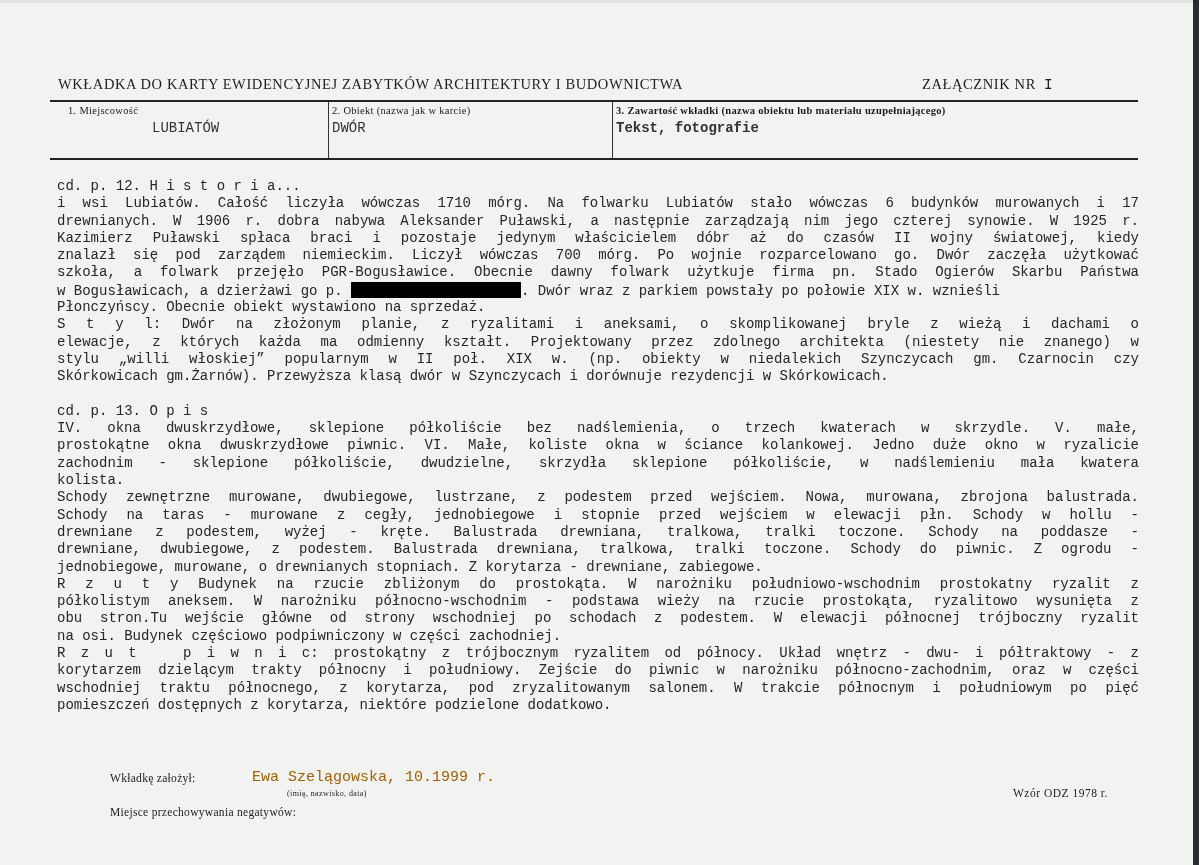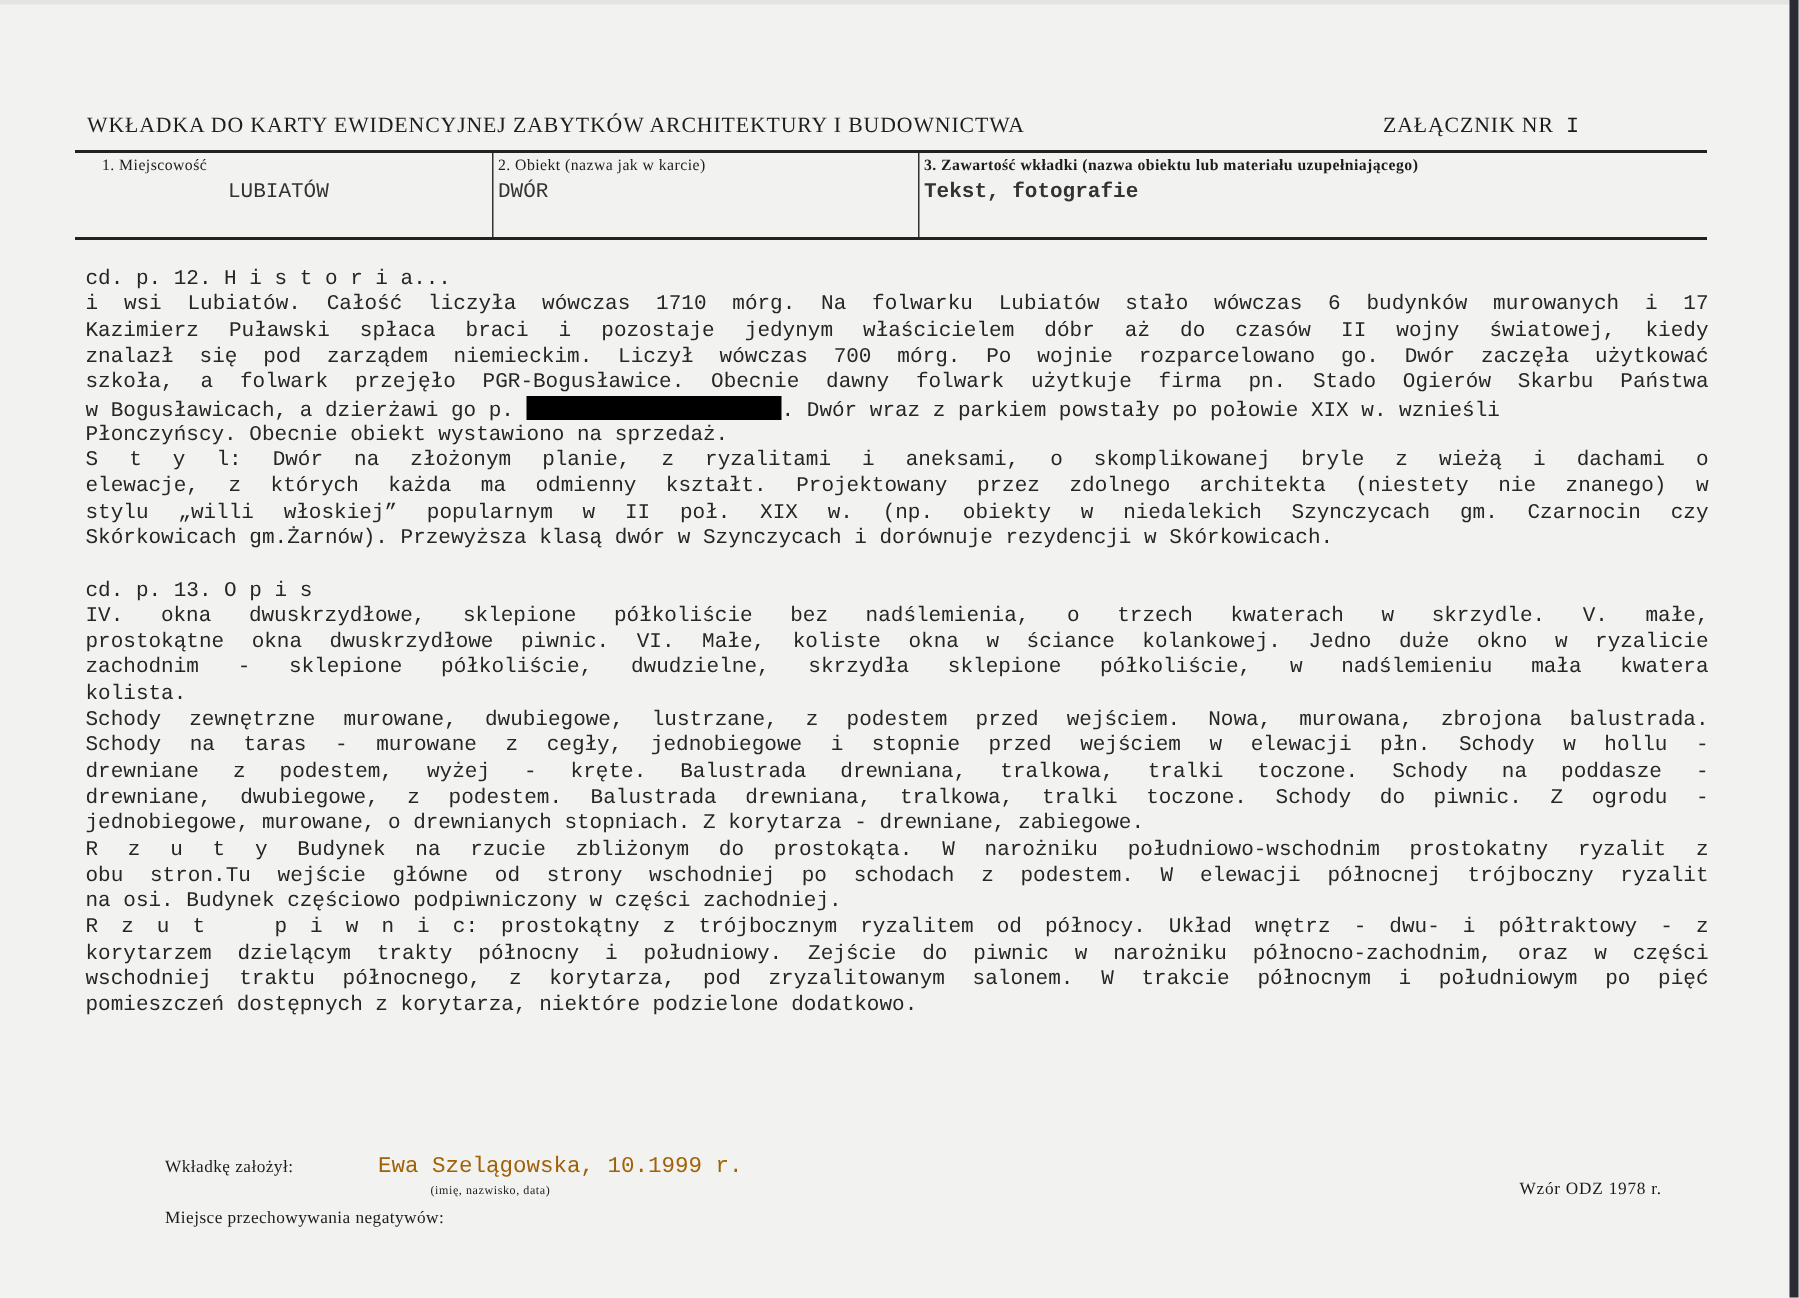--- a/index.html
+++ b/index.html
@@ -84,20 +84,21 @@
   <div class="cell c3">
     <span class="cell-label">3. Zawartość wkładki (nazwa obiektu lub materiału uzupełniającego)</span>
     <span class="cell-value">Tekst, fotografie</span>
   </div>
 </div>
 
 <div class="body-text">
   <span class="line last">cd. p. 12. H i s t o r i a...</span>
   <div>
     <span class="line">i wsi Lubiatów. Całość liczyła wówczas 1710 mórg. Na folwarku Lubiatów stało wówczas 6 budynków murowanych i 17</span>
+    <span class="line">drewnianych. W 1906 r. dobra nabywa Aleksander Puławski, a następnie zarządzają nim jego czterej synowie. W 1925 r.</span>
     <span class="line">Kazimierz Puławski spłaca braci i pozostaje jedynym właścicielem dóbr aż do czasów II wojny światowej, kiedy</span>
     <span class="line">znalazł się pod zarządem niemieckim. Liczył wówczas 700 mórg. Po wojnie rozparcelowano go. Dwór zaczęła użytkować</span>
     <span class="line">szkoła, a folwark przejęło PGR-Bogusławice. Obecnie dawny folwark użytkuje firma pn. Stado Ogierów Skarbu Państwa</span>
     <span class="line last"><span>w Bogusławicach, a dzierżawi go p. </span><span class="redact"></span><span>. Dwór wraz z parkiem powstały po połowie XIX w. wznieśli</span></span>
     <span class="line last">Płonczyńscy. Obecnie obiekt wystawiono na sprzedaż.</span>
   </div>
   <div>
     <span class="line">S t y l: Dwór na złożonym planie, z ryzalitami i aneksami, o skomplikowanej bryle z wieżą i dachami o</span>
     <span class="line">elewacje, z których każda ma odmienny kształt. Projektowany przez zdolnego architekta (niestety nie znanego) w</span>
     <span class="line">stylu „willi włoskiej” popularnym w II poł. XIX w. (np. obiekty w niedalekich Szynczycach gm. Czarnocin czy</span>
@@ -113,20 +114,21 @@
   </div>
   <div>
     <span class="line">Schody zewnętrzne murowane, dwubiegowe, lustrzane, z podestem przed wejściem. Nowa, murowana, zbrojona balustrada.</span>
     <span class="line">Schody na taras - murowane z cegły, jednobiegowe i stopnie przed wejściem w elewacji płn. Schody w hollu -</span>
     <span class="line">drewniane z podestem, wyżej - kręte. Balustrada drewniana, tralkowa, tralki toczone. Schody na poddasze -</span>
     <span class="line">drewniane, dwubiegowe, z podestem. Balustrada drewniana, tralkowa, tralki toczone. Schody do piwnic. Z ogrodu -</span>
     <span class="line last">jednobiegowe, murowane, o drewnianych stopniach. Z korytarza - drewniane, zabiegowe.</span>
   </div>
   <div>
     <span class="line">R z u t y Budynek na rzucie zbliżonym do prostokąta. W narożniku południowo-wschodnim prostokatny ryzalit z</span>
+    <span class="line">półkolistym aneksem. W narożniku północno-wschodnim - podstawa wieży na rzucie prostokąta, ryzalitowo wysunięta z</span>
     <span class="line">obu stron.Tu wejście główne od strony wschodniej po schodach z podestem. W elewacji północnej trójboczny ryzalit</span>
     <span class="line last">na osi. Budynek częściowo podpiwniczony w części zachodniej.</span>
   </div>
   <div>
     <span class="line">R z u t   p i w n i c: prostokątny z trójbocznym ryzalitem od północy. Układ wnętrz - dwu- i półtraktowy - z</span>
     <span class="line">korytarzem dzielącym trakty północny i południowy. Zejście do piwnic w narożniku północno-zachodnim, oraz w części</span>
     <span class="line">wschodniej traktu północnego, z korytarza, pod zryzalitowanym salonem. W trakcie północnym i południowym po pięć</span>
     <span class="line last">pomieszczeń dostępnych z korytarza, niektóre podzielone dodatkowo.</span>
   </div>
 </div>

